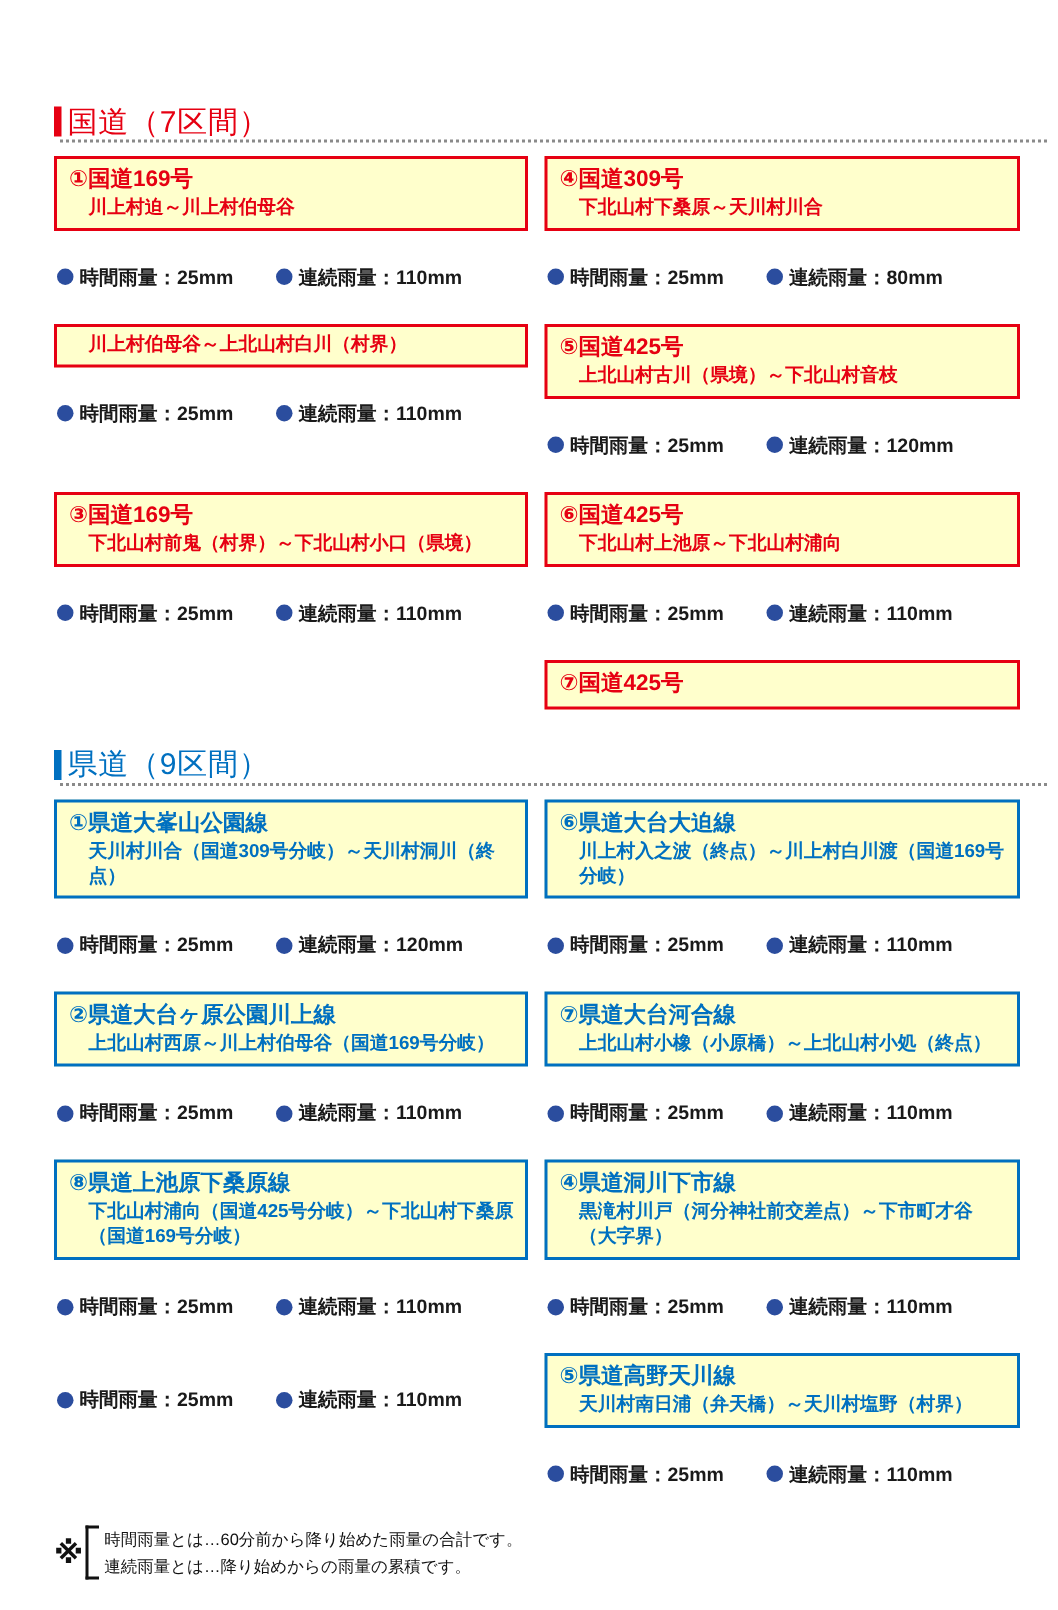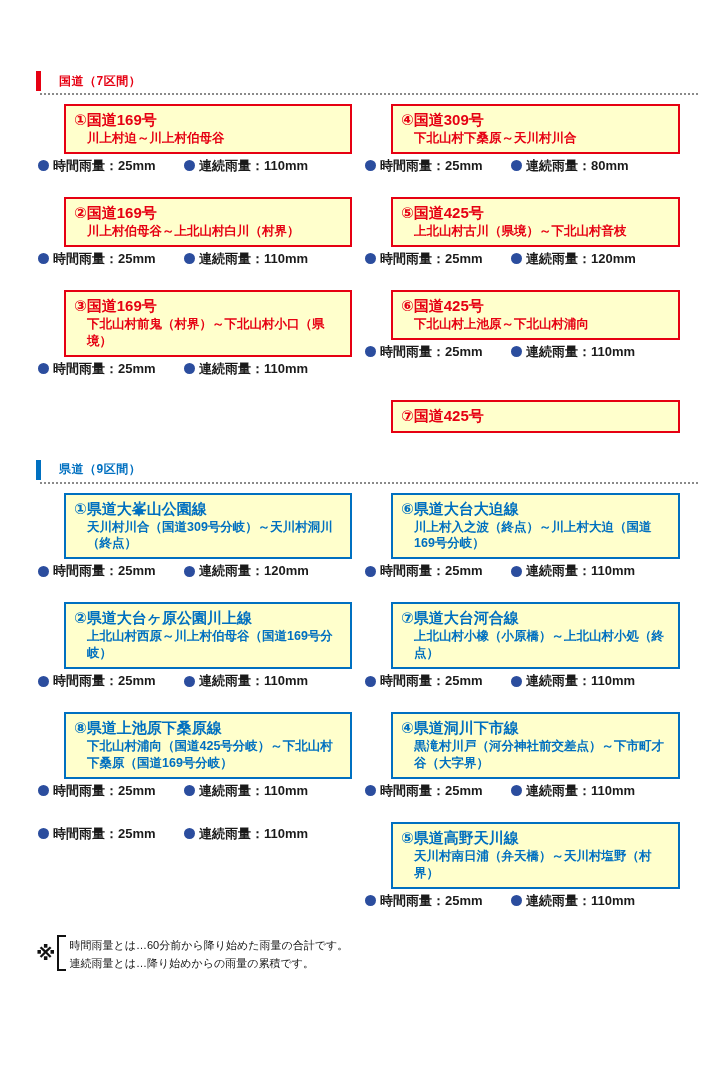--- a/index.html
+++ b/index.html
@@ -6,28 +6,28 @@
   body{
     width:705px;height:1073px;background:#ffffff;
     font-family:"Liberation Sans","DejaVu Sans",sans-serif;
     -webkit-font-smoothing:antialiased;
   }
   .wrap{box-sizing:border-box;width:705px;padding:70px 7px 0 36px;}
   .section{--accent:#e60012;}
   .section + .section{margin-top:26px;}
   .section-head{display:flex;align-items:center;height:22px;}
   .bar{width:5px;height:20px;background:var(--accent);margin-right:4px;flex:none;}
-  .section-title{font-size:12px;font-weight:bold;color:var(--accent);letter-spacing:0.5px;white-space:nowrap;margin-left:14px;}
+  .section-title{font-size:20px;font-weight:normal;color:var(--accent);letter-spacing:0.5px;white-space:nowrap;}
   .dotted{border-bottom:2px dotted #8a8a8a;margin:1px 0 9px 4px;height:0;}
   .grid{display:grid;grid-template-columns:316px 317px;column-gap:11px;row-gap:22px;align-items:start;}
   .cell{min-height:10px;}
-  .box{border:2px solid var(--accent);background:#ffffcc;padding:3px 6px 5px 8px;margin-left:28px;}
+  .box{border:2px solid var(--accent);background:#ffffcc;padding:3px 6px 5px 8px;}
   .box-title{font-size:15px;font-weight:bold;color:var(--accent);line-height:1.4;}
   .box-route{font-size:12.5px;font-weight:bold;color:var(--accent);line-height:1.35;padding-left:13px;}
-  .rains{display:flex;margin-top:3px;padding-left:2px;}
+  .rains{display:flex;margin-top:22px;padding-left:2px;}
   .rain{display:flex;align-items:center;font-size:13px;font-weight:bold;color:#1a1a1a;white-space:nowrap;}
   .rain.first{width:146px;flex:none;}
   .dot{width:11px;height:11px;border-radius:50%;background:#2b4d9e;margin-right:4px;flex:none;}
   .note-cell{display:flex;align-items:stretch;padding-top:2px;}
   .note-mark{font-size:20px;font-weight:bold;color:#111;align-self:center;margin-right:1px;}
   .note-bracket{width:7px;border-left:2px solid #111;border-top:2px solid #111;border-bottom:2px solid #111;margin:1px 3px 1px 1px;flex:none;}
   .note-lines{font-size:11px;color:#111;line-height:1.65;padding-top:2px;}
 </style>
 </head>
 <body>
@@ -72,21 +72,20 @@
             </div>
           <div class="rain">
               <span class="dot"></span>
               <span>連続雨量：80mm</span>
             </div>
         </div>
       </div>
 
       <div class="cell">
         <div class="box">
-          <div class="box-title">②国道169号</div>
           <div class="box-route">川上村伯母谷～上北山村白川（村界）</div>
         </div>
         <div class="rains">
           <div class="rain first">
               <span class="dot"></span>
               <span>時間雨量：25mm</span>
             </div>
           <div class="rain">
               <span class="dot"></span>
               <span>連続雨量：110mm</span>
@@ -178,21 +177,21 @@
           <div class="rain">
               <span class="dot"></span>
               <span>連続雨量：120mm</span>
             </div>
         </div>
       </div>
 
       <div class="cell">
         <div class="box">
           <div class="box-title">⑥県道大台大迫線</div>
-          <div class="box-route">川上村入之波（終点）～川上村大迫（国道169号分岐）</div>
+          <div class="box-route">川上村入之波（終点）～川上村白川渡（国道169号分岐）</div>
         </div>
         <div class="rains">
           <div class="rain first">
               <span class="dot"></span>
               <span>時間雨量：25mm</span>
             </div>
           <div class="rain">
               <span class="dot"></span>
               <span>連続雨量：110mm</span>
             </div>

